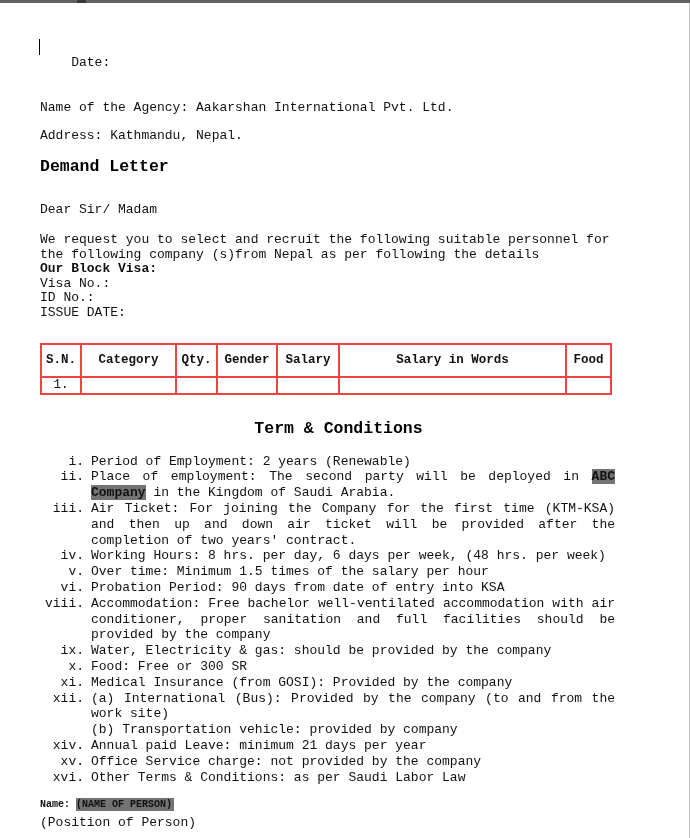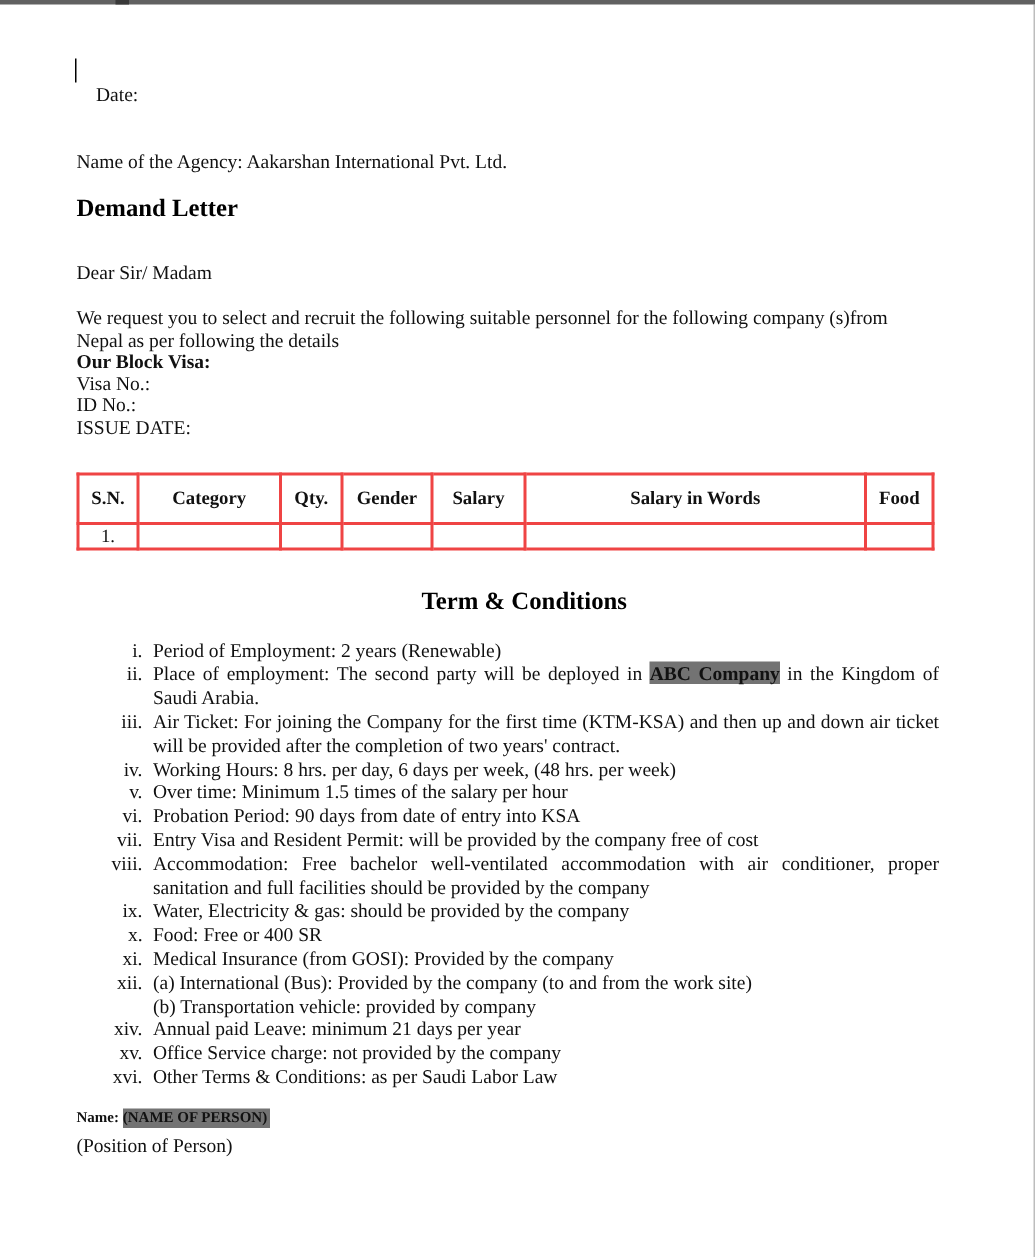--- a/index.html
+++ b/index.html
@@ -8,21 +8,21 @@
     background: #ffffff;
     font-family: "Liberation Serif", serif;
     color: #111;
     position: relative;
     overflow: hidden;
   }
   .top-bar { position: absolute; top: 0; left: 0; width: 690px; height: 3px; background: #616161; z-index: 5; }
   .top-bar-thumb { position: absolute; top: 0; left: 77px; width: 9px; height: 3px; background: #393939; }
   .right-edge { position: absolute; top: 3px; right: 0; width: 1px; height: 835px; background: #bdbdbd; }
 
-  .page { position: absolute; left: 51px; top: 3px; width: 575px; }
+  .page { position: absolute; left: 40px; top: 3px; width: 575px; font-family: Liberation Mono, monospace; }
 
   .line { font-size: 13px; line-height: 16px; white-space: pre-wrap; }
   .date-line { margin-top: 36px; position: relative; }
   .caret { position: absolute; left: -1px; top: 0px; width: 1px; height: 16px; background: #000; }
   .agency-line { margin-top: 13px; }
   .address-line { margin-top: 12px; }
   .license-line { margin-top: 6px; }
 
   .doc-title { margin-top: 13px; font-size: 16.5px; font-weight: bold; line-height: 20px; color: #000; }
   .salutation { margin-top: 25px; }
@@ -59,20 +59,21 @@
 </div>
 <div class="right-edge"></div>
 
 <div class="page">
 
   <div class="line date-line">
     <span class="caret"></span><span>Date:</span>
   </div>
 
   <div class="line agency-line">Name of the Agency: Aakarshan International Pvt. Ltd.</div>
+  <div class="line address-line">Address: Kathmandu, Nepal.</div>
 
   <div class="doc-title">Demand Letter</div>
 
   <div class="line salutation">Dear Sir/ Madam</div>
 
   <div class="tight intro">We request you to select and recruit the following suitable personnel for the following company (s)from Nepal as per following the details</div>
   <div class="tight bold">Our Block Visa:</div>
   <div class="tight">Visa No.:</div>
   <div class="tight">ID No.:</div>
   <div class="tight">ISSUE DATE:</div>
@@ -132,34 +133,30 @@
       </li>
       <li class="term">
         <span class="num">v.</span>
         <span class="ttext"><span>Over time: Minimum 1.5 times of the salary per hour</span></span>
       </li>
       <li class="term">
         <span class="num">vi.</span>
         <span class="ttext"><span>Probation Period: 90 days from date of entry into KSA</span></span>
       </li>
       <li class="term">
-        <span class="num">vii.</span>
-        <span class="ttext"><span>Entry Visa and Resident Permit: will be provided by the company free of cost</span></span>
-      </li>
-      <li class="term">
         <span class="num">viii.</span>
         <span class="ttext"><span>Accommodation: Free bachelor well-ventilated accommodation with air conditioner, proper sanitation and full facilities should be provided by the company</span></span>
       </li>
       <li class="term">
         <span class="num">ix.</span>
         <span class="ttext"><span>Water, Electricity &amp; gas: should be provided by the company</span></span>
       </li>
       <li class="term">
         <span class="num">x.</span>
-        <span class="ttext"><span>Food: Free or 400 SR</span></span>
+        <span class="ttext"><span>Food: Free or 300 SR</span></span>
       </li>
       <li class="term">
         <span class="num">xi.</span>
         <span class="ttext"><span>Medical Insurance (from GOSI): Provided by the company</span></span>
       </li>
       <li class="term">
         <span class="num">xii.</span>
         <span class="ttext"><span>(a) International (Bus): Provided by the company (to and from the work site)</span><br><span>(b) Transportation vehicle: provided by company</span></span>
       </li>
       <li class="term">

